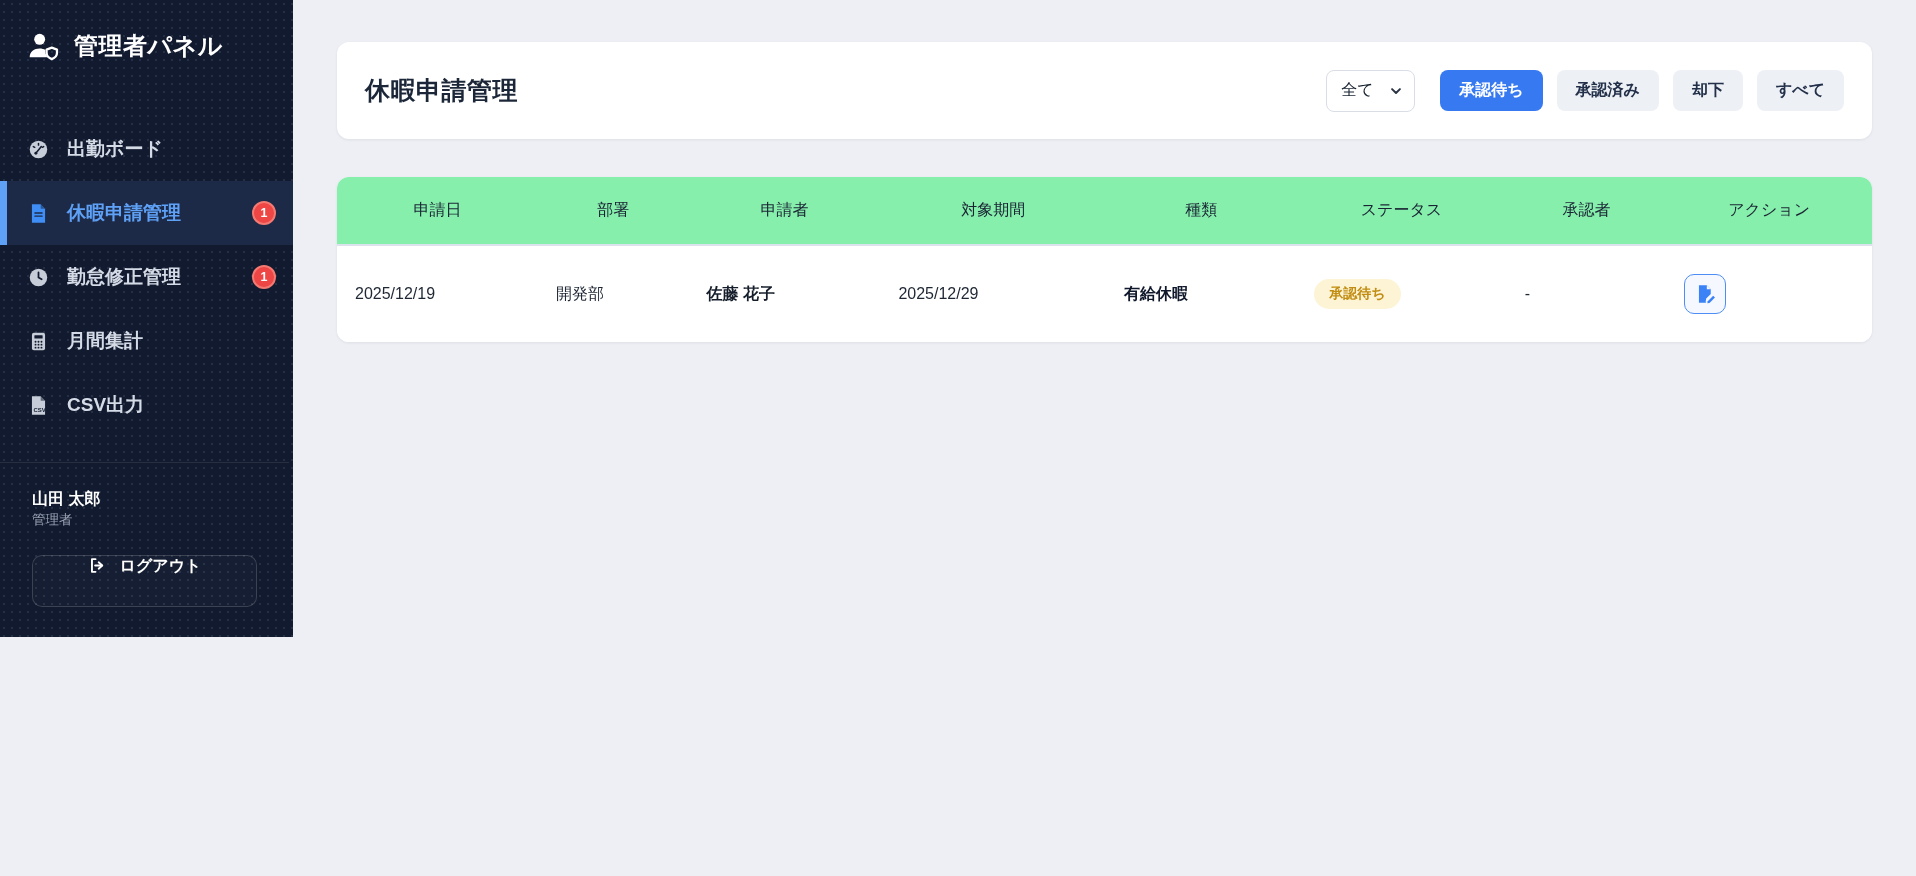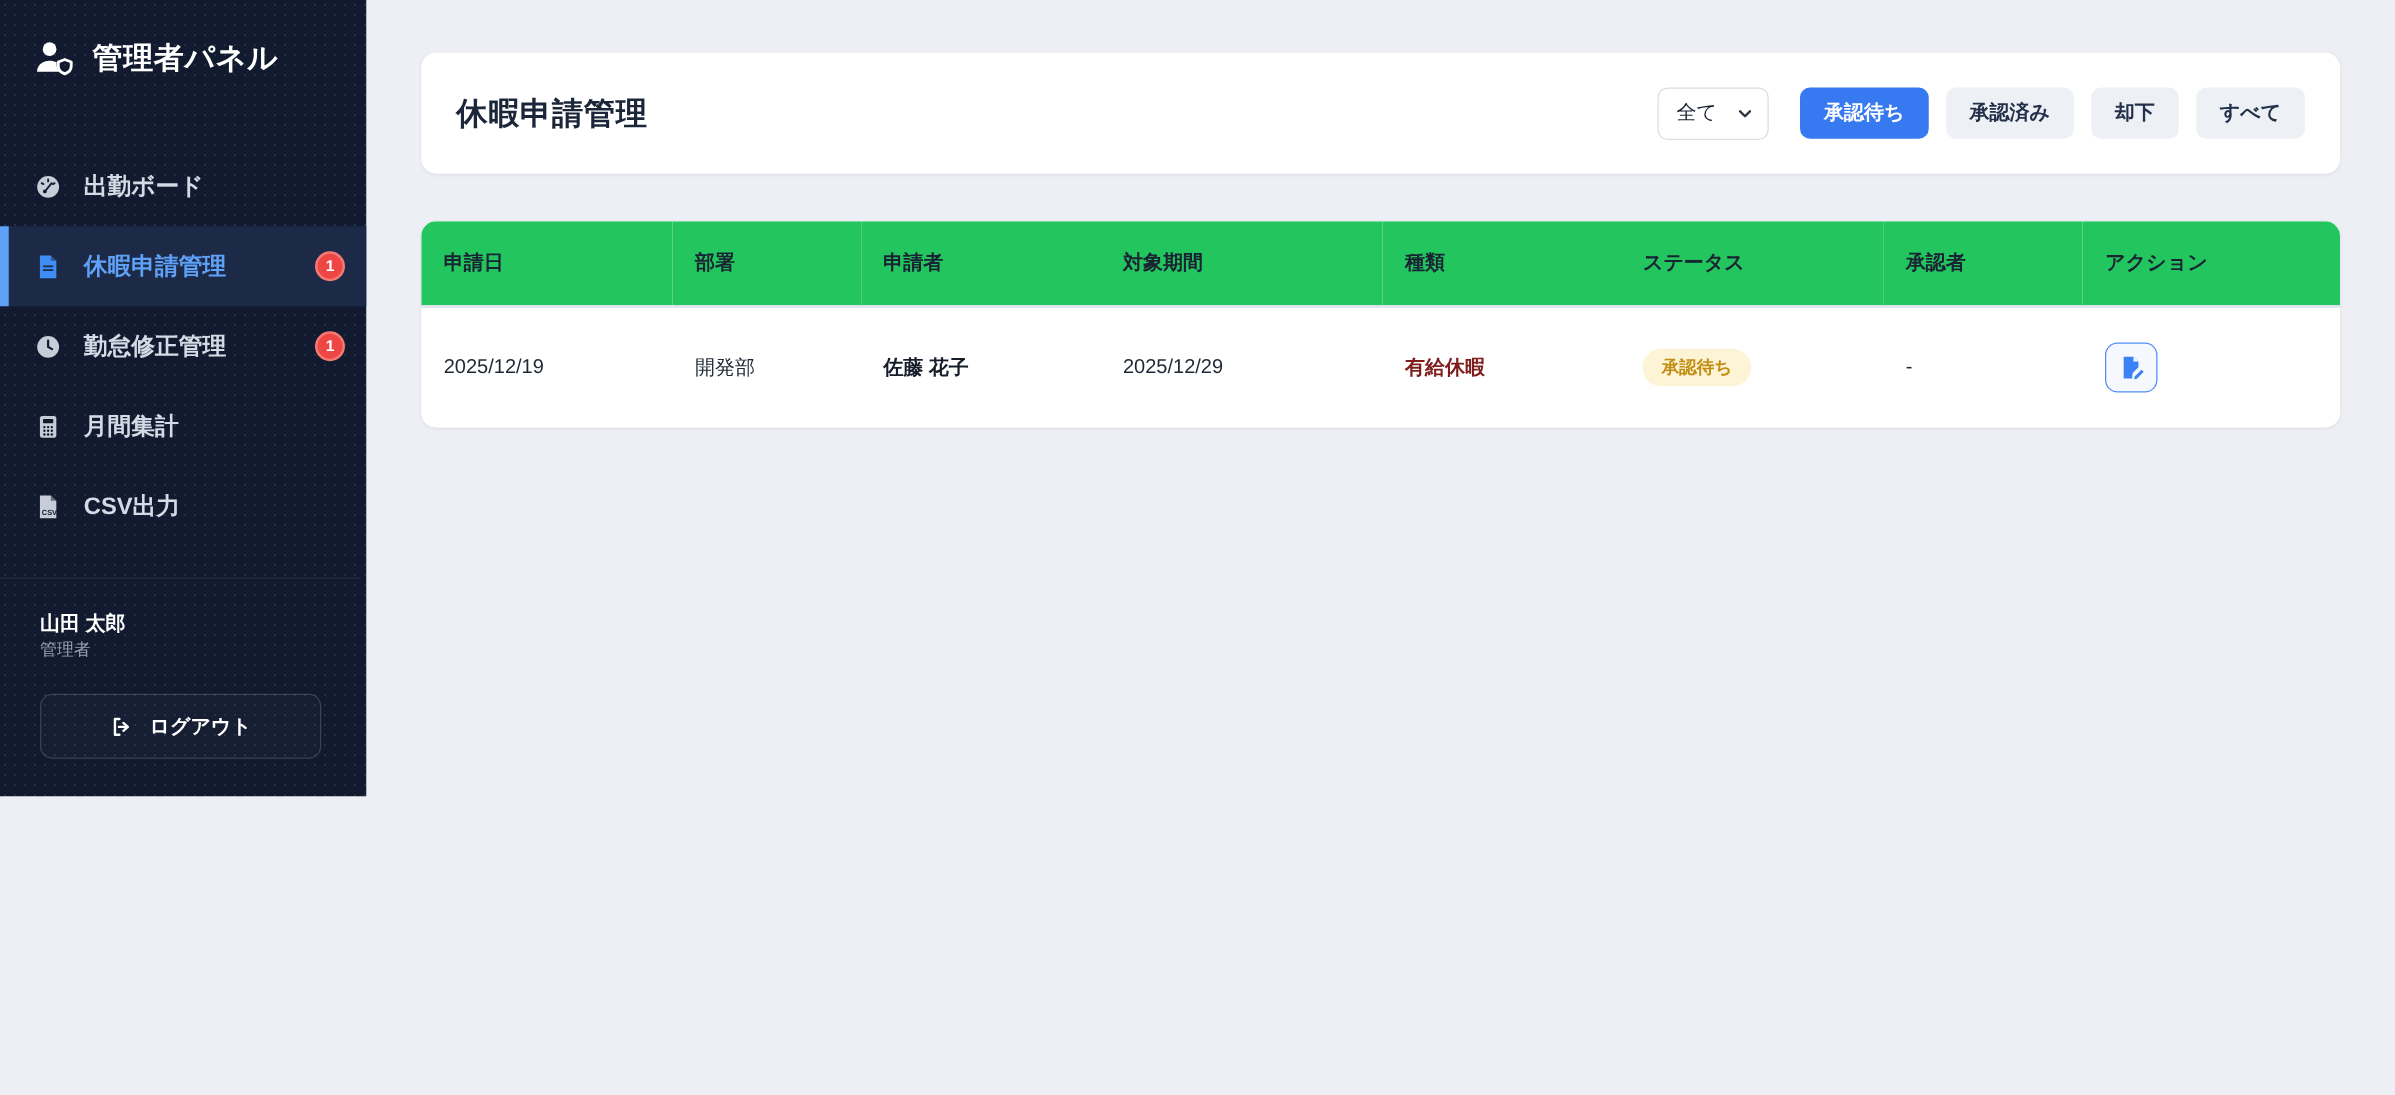--- a/index.html
+++ b/index.html
@@ -58,21 +58,21 @@
     padding:26px 32px 30px 32px;
   }
   .user-name { font-size:16px; font-weight:700; color:#ffffff; }
   .user-role { font-size:13.5px; color:#98a2b3; margin-top:1px; }
   .logout-btn {
     margin-top:26px; width:100%; height:52px;
     border:1px solid rgba(255,255,255,.16); border-radius:10px;
     background:rgba(255,255,255,.02);
     color:#ffffff; font-size:16px; font-weight:600;
     font-family:inherit;
-    display:flex; align-items:center; justify-content:center; gap:13px;
+    display:flex; justify-content:center; gap:13px;
     cursor:pointer;
   }
   .logout-btn .logout-icon { width:19px; height:19px; }
 
   
   .main { flex:1; padding:42px 44px; }
   .card {
     background:#ffffff; border-radius:12px;
     box-shadow:0 1px 3px rgba(16,24,40,.07);
   }
@@ -96,35 +96,35 @@
     border:none; border-radius:8px;
     background:#edf0f5; color:#23304a;
     font-size:16px; font-weight:700; font-family:inherit;
     cursor:pointer; white-space:nowrap;
   }
   .filter-btn.active { background:#3779f1; color:#ffffff; }
 
   .table-card { margin-top:38px; overflow:hidden; }
   table { width:100%; border-collapse:collapse; }
   thead th {
-    background:#22c55e;
+    background:#86efac;
     padding:23px 18px;
-    text-align:left;
-    font-size:16px; font-weight:700; color:#1a2333;
+    text-align:center;
+    font-size:16px; font-weight:400; color:#1a2333;
     border-bottom:2px solid #dde3ec;
     white-space:nowrap;
   }
   tbody td {
     background:#ffffff;
     padding:28px 18px;
     font-size:16px; color:#1f2734;
     white-space:nowrap;
   }
   .cell-applicant { font-weight:700; color:#151d2a; }
-  .cell-type { color:#7f1d1d; font-weight:700; }
+  .cell-type { color:#0f172a; font-weight:700; }
   .status-pill {
     display:inline-block;
     padding:6px 15px;
     border-radius:999px;
     background:#fdf4d6; color:#c18d12;
     font-size:14px; font-weight:600;
   }
   .action-btn {
     width:42px; height:40px;
     border:1.5px solid #4e8df5; border-radius:10px;

